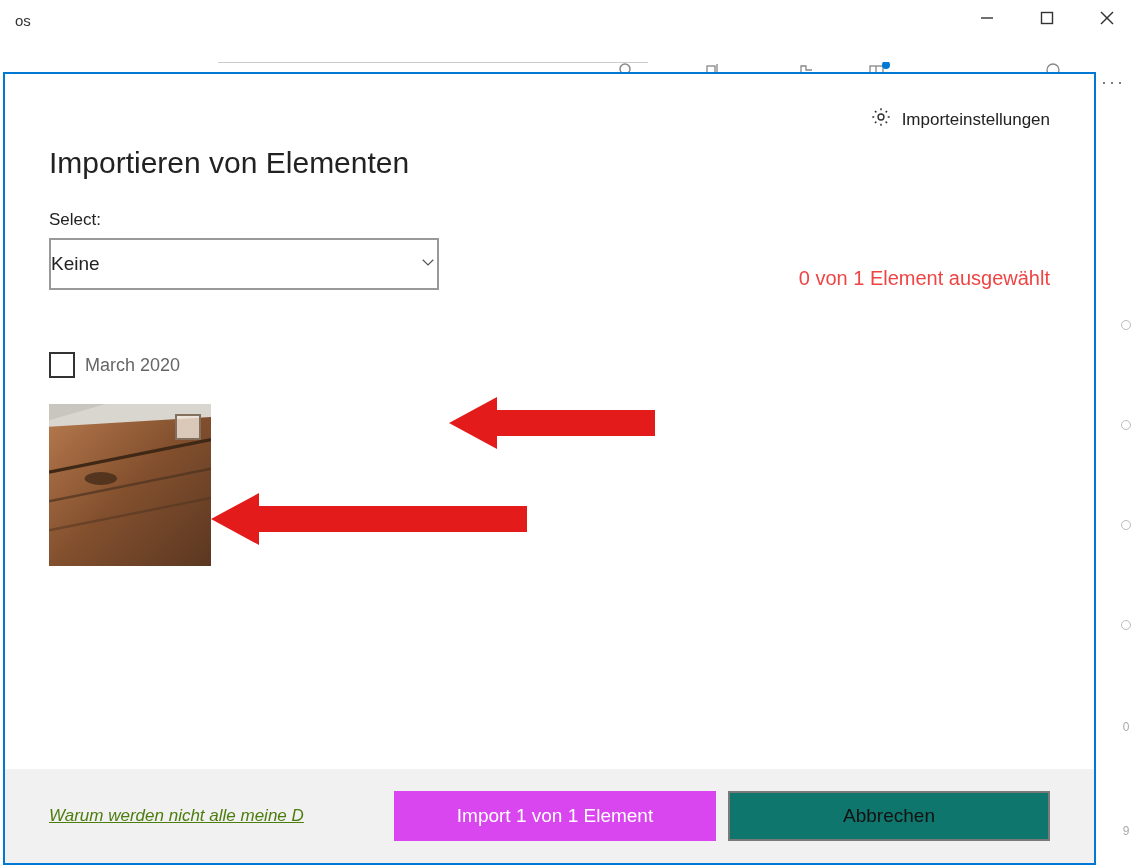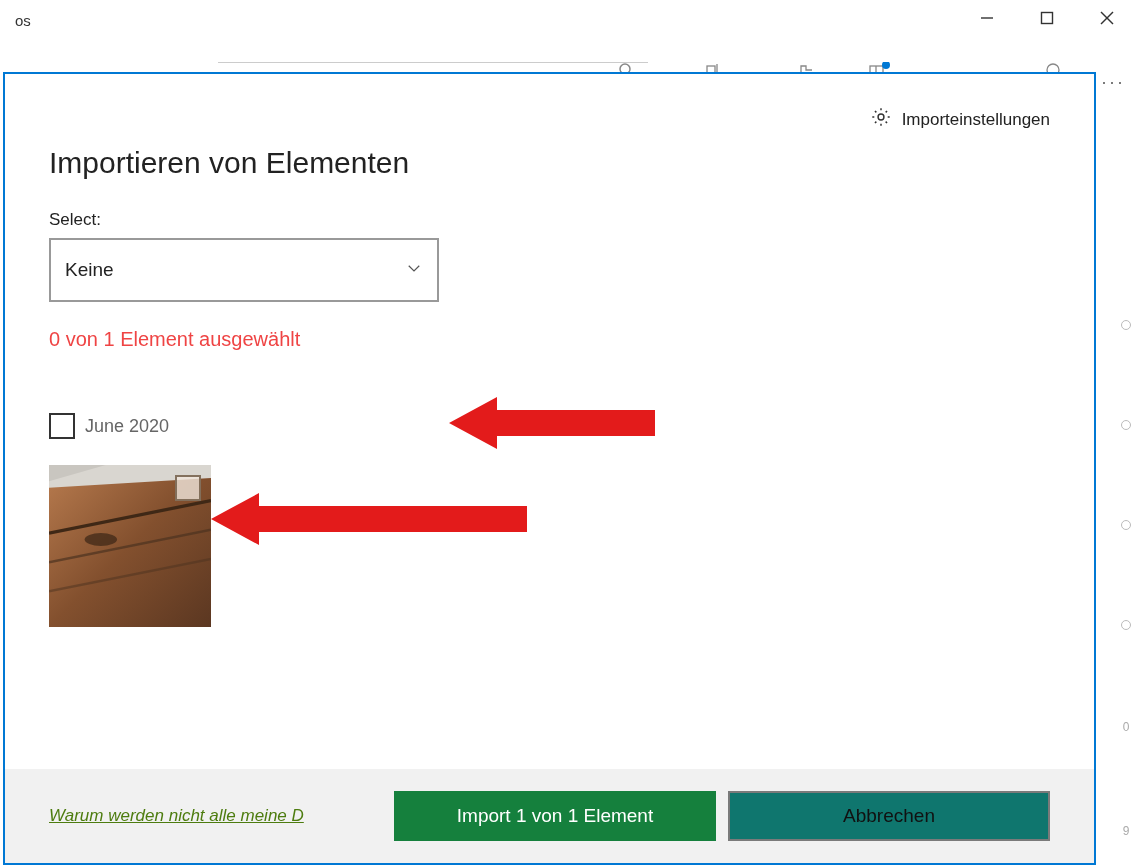--- a/index.html
+++ b/index.html
@@ -132,42 +132,41 @@
     cursor: pointer;
   }
 
   .dialog-body {
     padding: 30px 44px 0 44px;
     flex: 1;
     position: relative;
   }
   .select-row {
     display: flex;
-    align-items: flex-start;
+    align-items: flex-end;
     justify-content: space-between;
-    flex-direction: column;
   }
   .select-block {
     display: flex;
     flex-direction: column;
   }
   .select-label {
     font-size: 17px;
     color: #222;
     margin-bottom: 8px;
   }
   .combo {
     width: 390px;
-    height: 64px;
+    height: 52px;
     border: 2px solid #999;
     box-sizing: border-box;
     display: flex;
     align-items: center;
     justify-content: space-between;
-    padding: 0 14px;
+    padding: 0 0;
     font-size: 19px;
     color: #222;
     cursor: pointer;
   }
   .combo .chev {
     color: #555;
   }
   .selection-count {
     font-size: 20px;
     color: #ef4444;
@@ -252,21 +251,21 @@
     width: 322px;
     height: 50px;
     display: flex;
     align-items: center;
     justify-content: center;
     font-size: 19px;
     box-sizing: border-box;
     cursor: pointer;
   }
   .btn-primary {
-    background: #15803d;
+    background: #d946ef;
     color: #fff;
     text-align: center;
   }
   .btn-secondary {
     background: #0f766e;
     border: 2px solid #7a7a7a;
     color: #111;
   }
 </style>
 </head>
@@ -365,21 +364,21 @@
                 <polyline points="5 9 12 16 19 9"></polyline>
               </svg>
           </span>
         </div>
       </div>
       <div class="selection-count">0 von 1 Element ausgewählt</div>
     </div>
 
     <div class="group-row">
       <div class="square-check"></div>
-      <span class="group-label">June 2020</span>
+      <span class="group-label">March 2020</span>
     </div>
 
     <div class="thumbs">
       <div class="thumb">
         <svg viewBox="0 0 100 100" preserveAspectRatio="none">
           <defs>
             <linearGradient id="wood" x1="0" y1="0" x2="1" y2="1">
               <stop offset="0%" stop-color="#b97c4f"></stop>
               <stop offset="50%" stop-color="#83502e"></stop>
               <stop offset="100%" stop-color="#5b3721"></stop>

